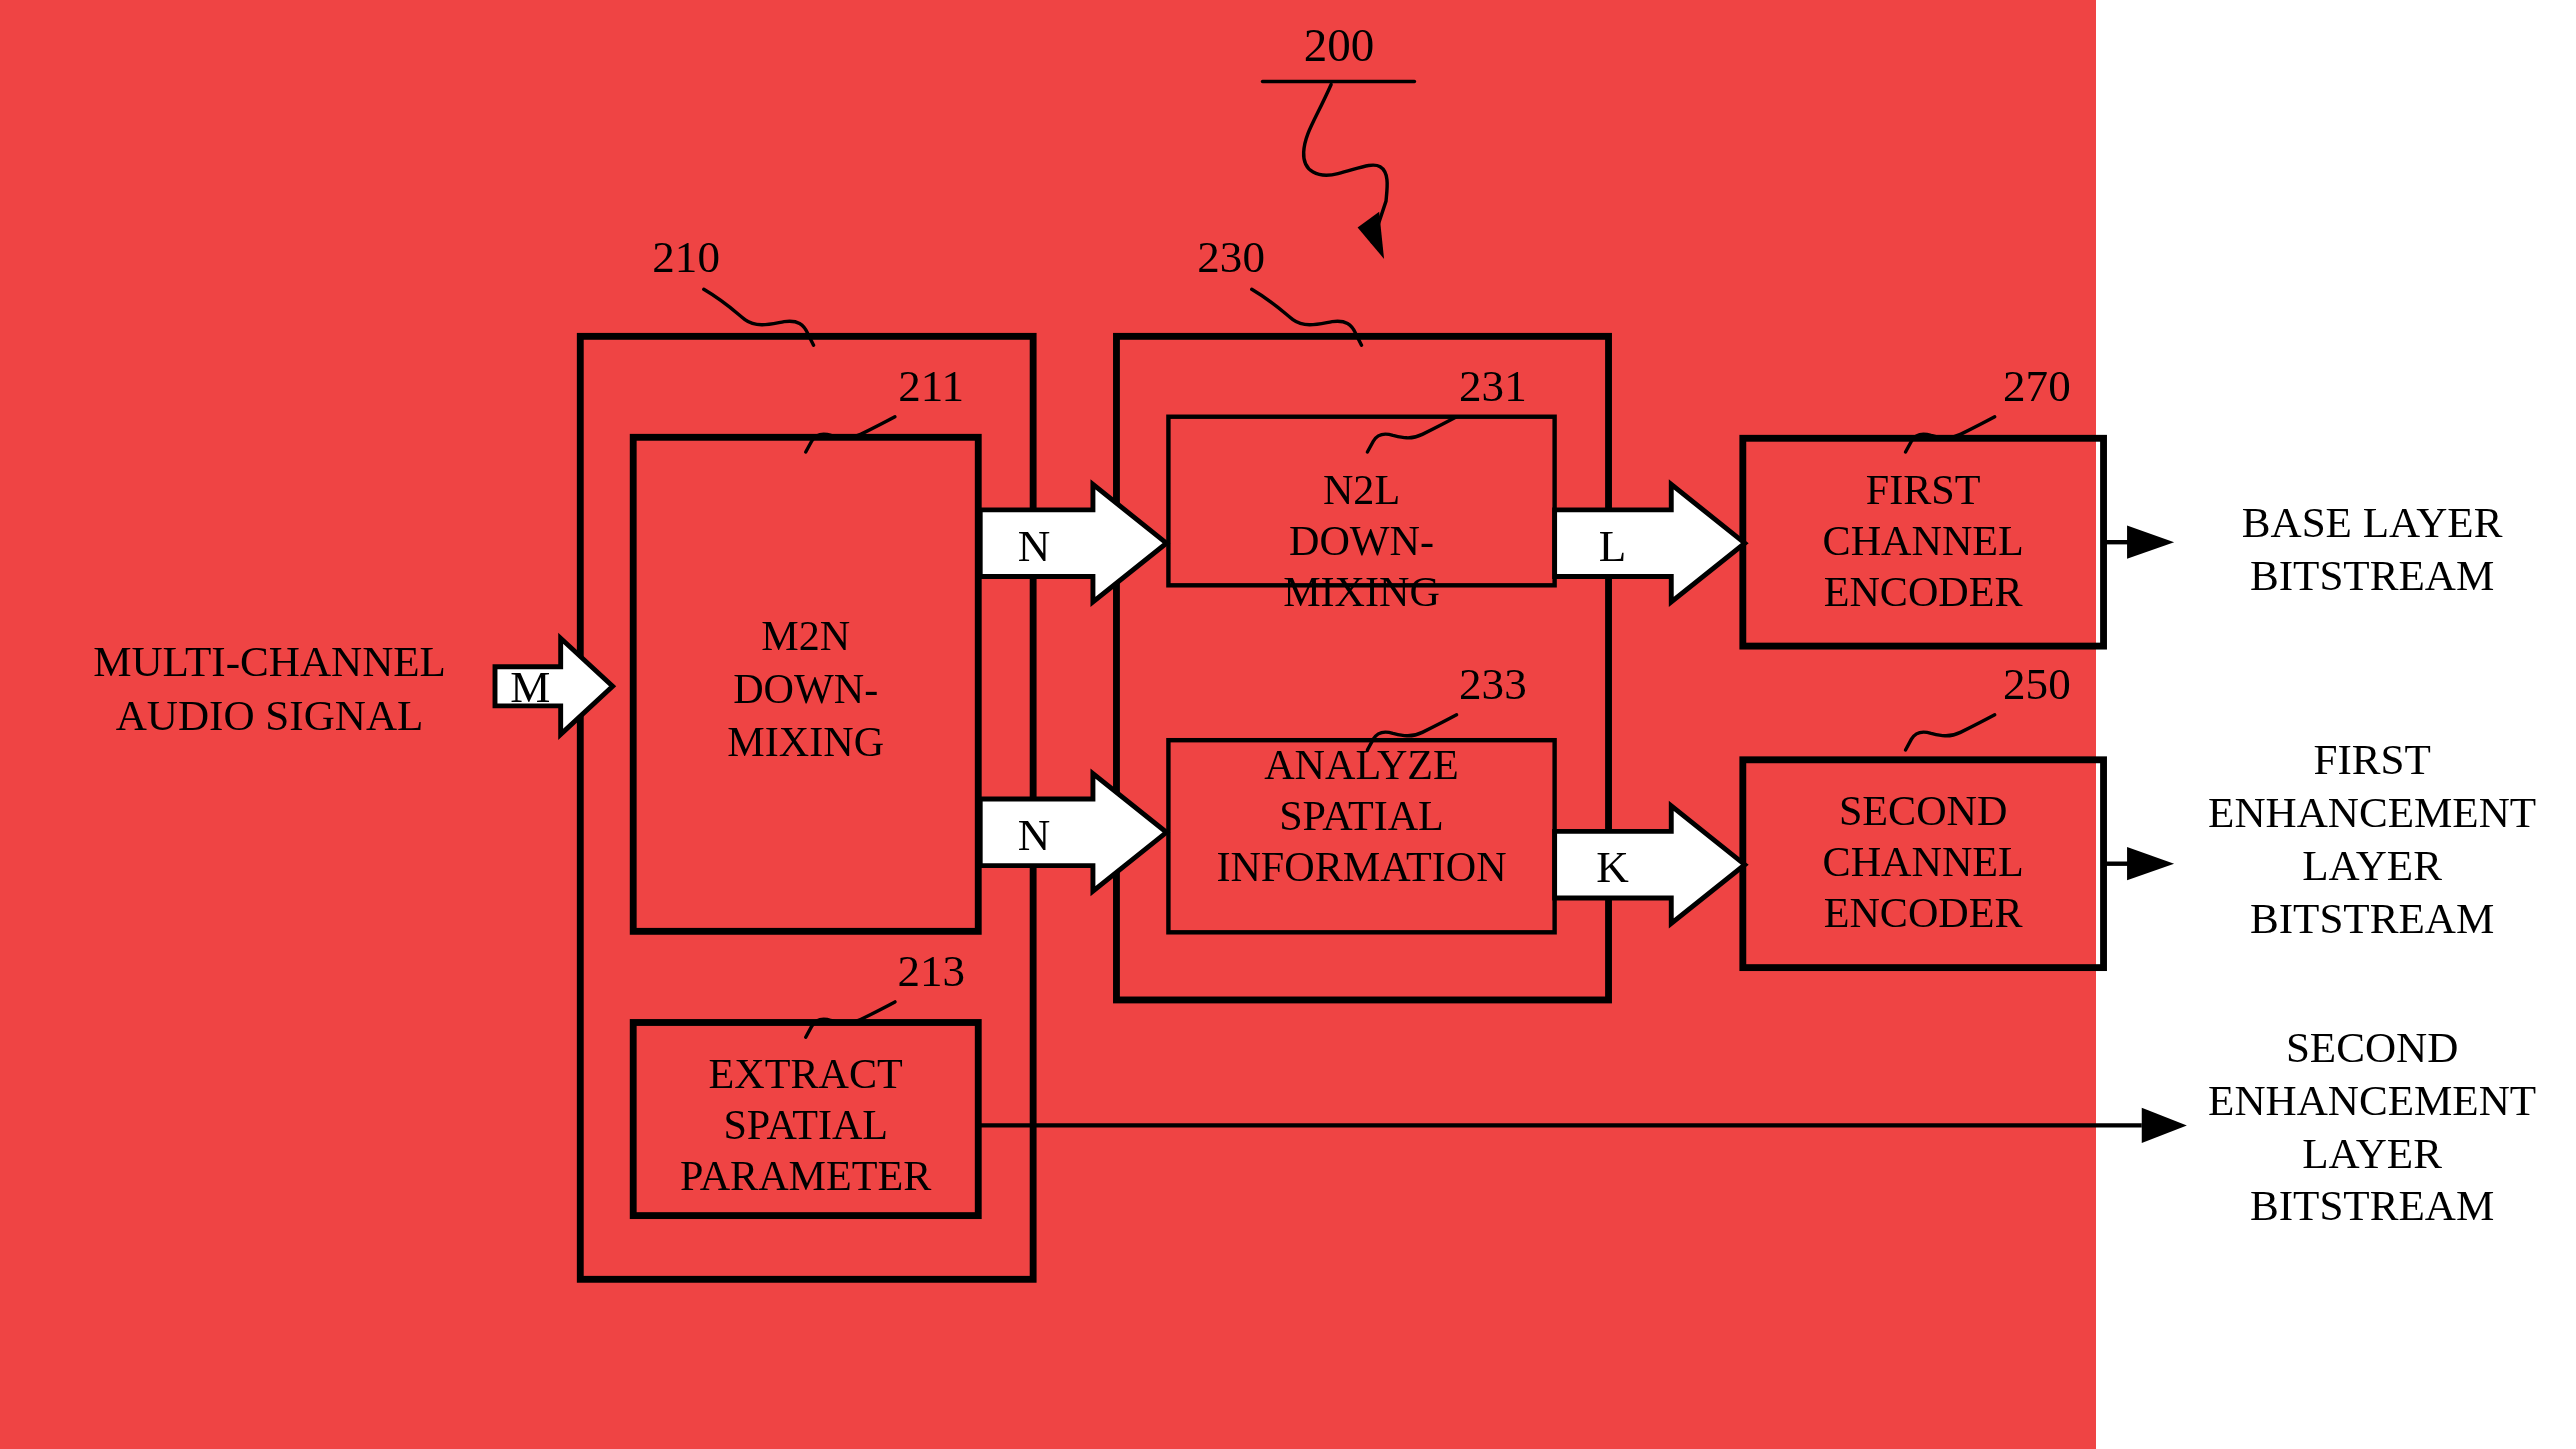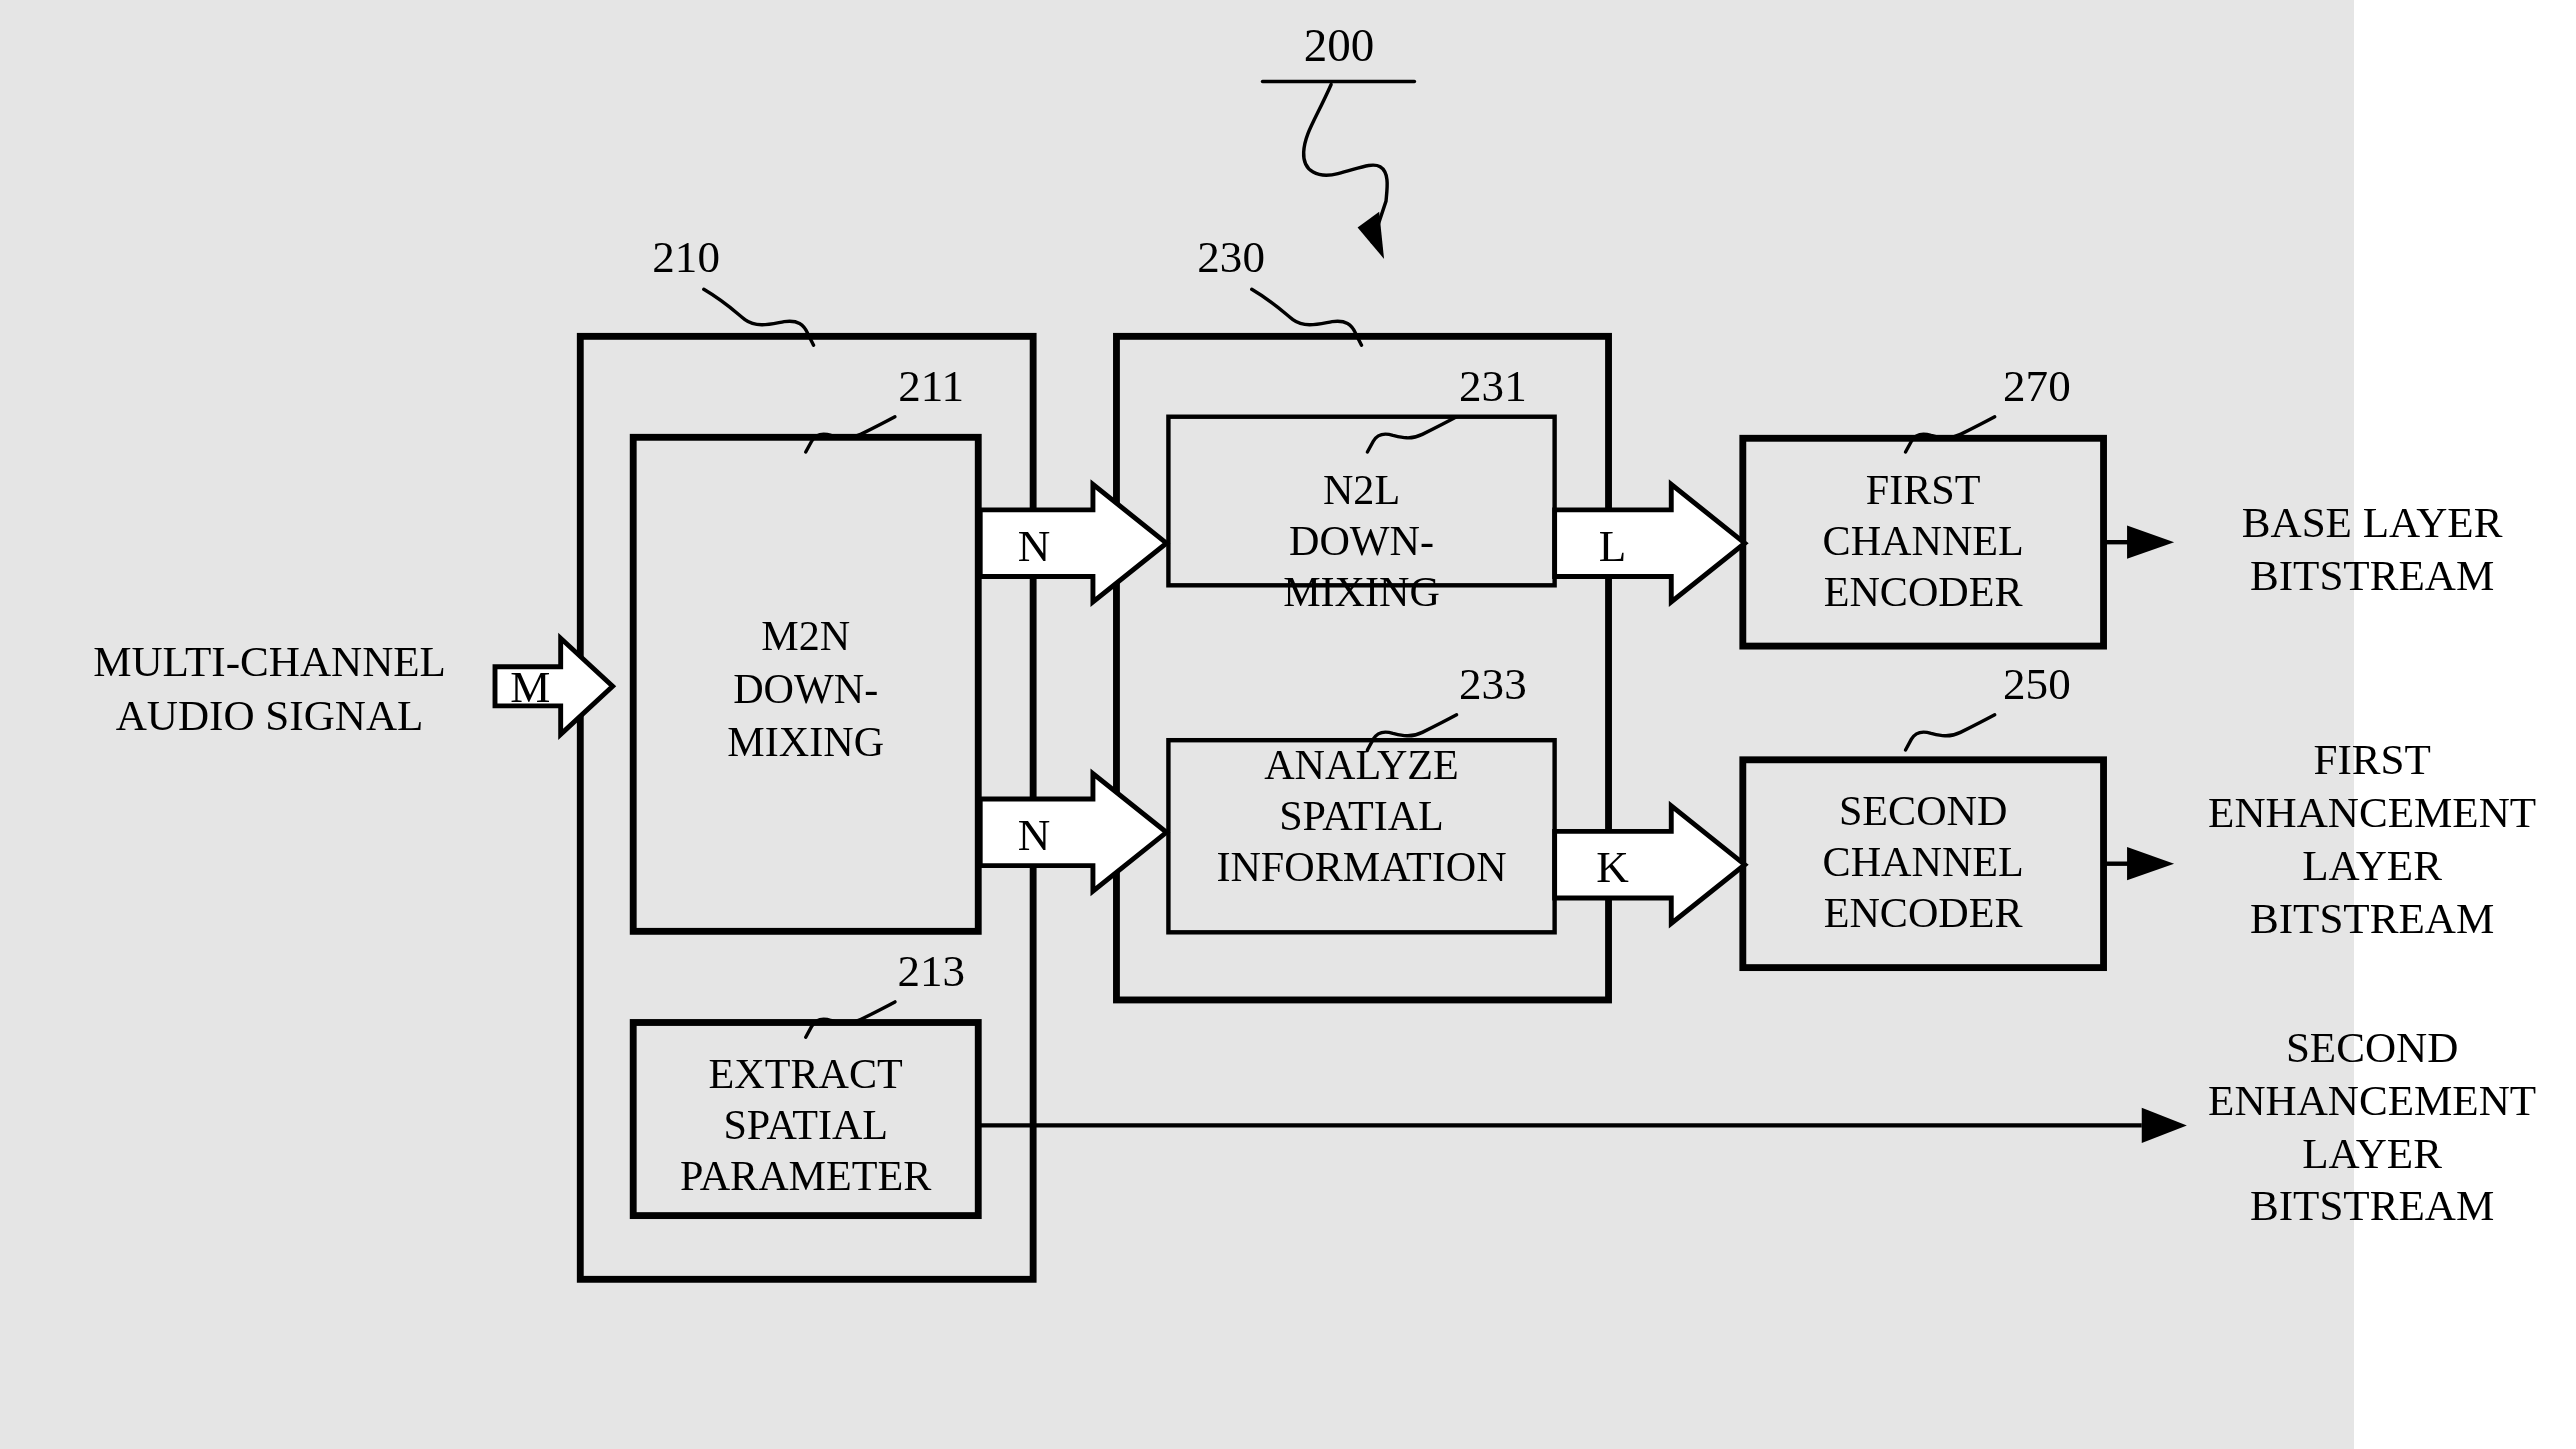--- a/index.html
+++ b/index.html
@@ -8,23 +8,23 @@
     background: #ffffff;
   }
   body {
     width: 2576px;
     height: 1450px;
     font-family: "Liberation Serif", "DejaVu Serif", serif;
     overflow: hidden;
   }
   #figure-root {
     position: relative;
-    width: 2354px;
+    width: 2096px;
     height: 1450px;
-    background: #e5e5e5;
+    background: #ef4444;
   }
   svg.diagram {
     position: absolute;
     left: 0;
     top: 0;
     width: 2576px;
     height: 1450px;
   }
   .box-outer {
     fill: none;

